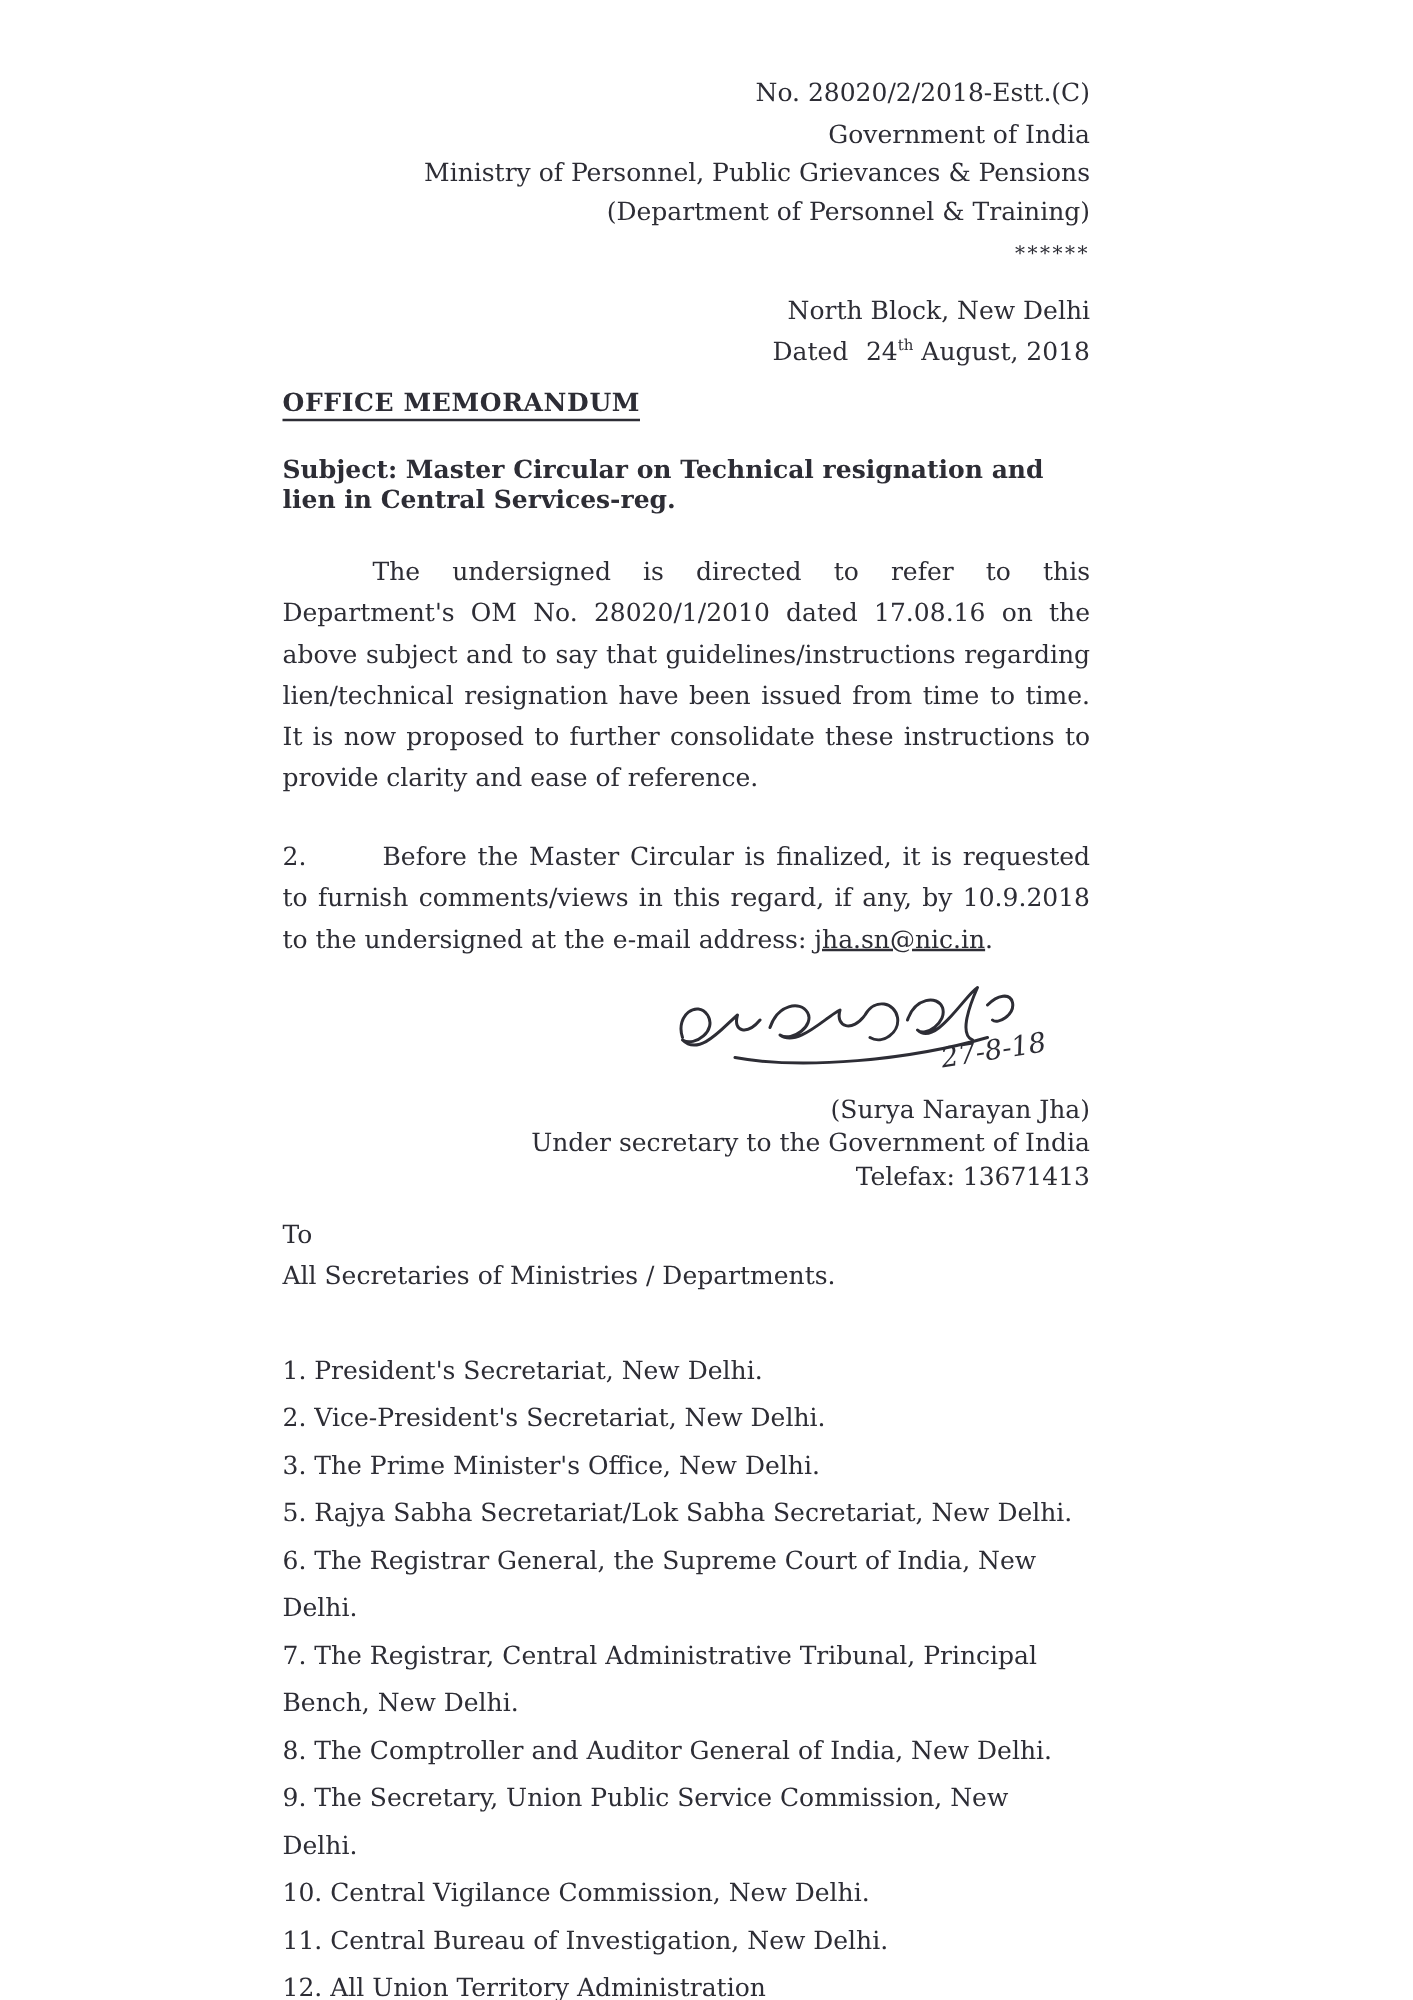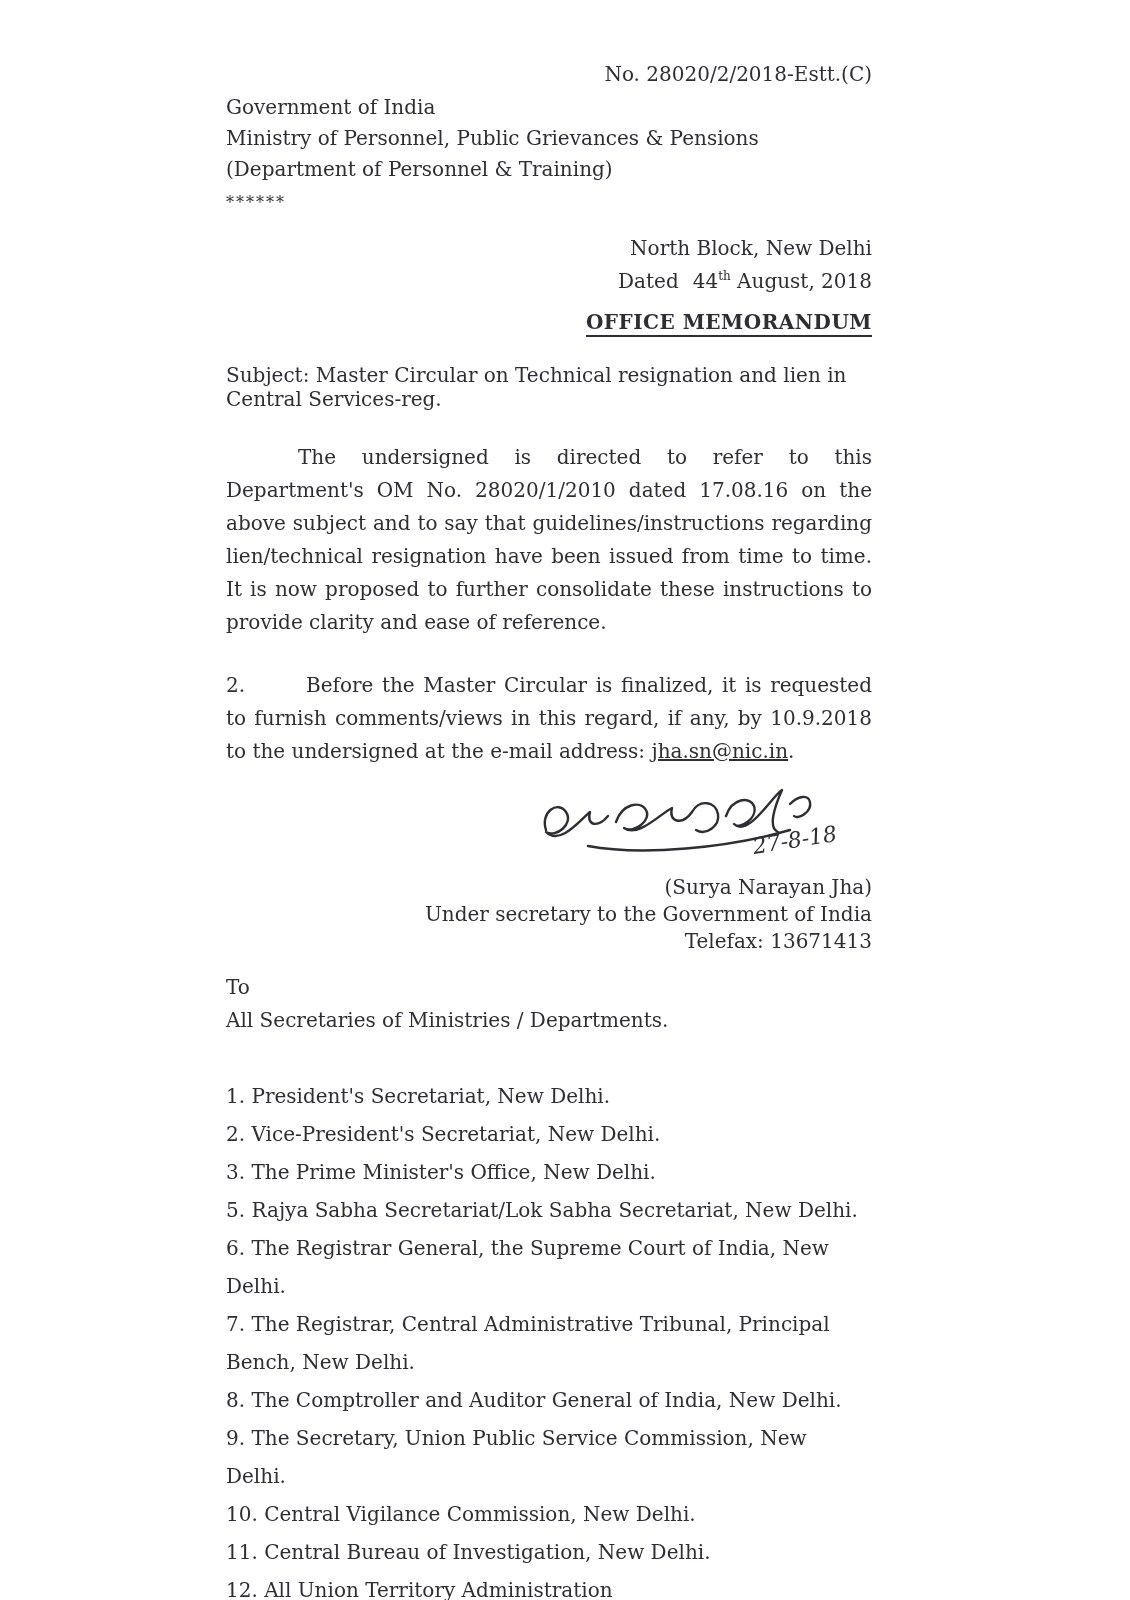--- a/index.html
+++ b/index.html
@@ -10,41 +10,41 @@
   }
   .page {
     width: 898px;
     min-height: 1600px;
     margin: 0 auto;
     background: #ffffff;
     padding: 62px 142px 60px 110px;
     position: relative;
   }
   .right { text-align: right; }
-  .center { text-align: left; }
+  .center { text-align: right; }
   .ref-no {
     font-size: 20px;
     text-align: right;
     margin-bottom: 6px;
   }
   .org-block { line-height: 31px; font-size: 20px; }
   .stars { font-size: 16px; letter-spacing: 2px; margin-top: 2px; }
   .place-date { font-size: 20px; line-height: 33px; margin-top: 14px; }
   .date-line .day { margin-left: 14px; }
   sup.ord { font-size: 12px; vertical-align: super; line-height: 0; }
-  .memo-title-wrap { text-align: right; margin-top: 12px; margin-bottom: 26px; }
+  .memo-title-wrap { text-align: left; margin-top: 12px; margin-bottom: 26px; }
   .memo-title {
     display: inline-block;
     font-size: 20px;
     font-weight: bold;
     letter-spacing: 0.5px;
     border-bottom: 2px solid #2d2d35;
     padding-bottom: 1px;
   }
-  .subject { font-size: 20px; margin-bottom: 30px; }
+  .subject { font-size: 20px; margin-bottom: 30px; font-weight: bold; }
   .para {
     font-size: 20px;
     line-height: 33px;
     text-align: justify;
   }
   .para1 { text-indent: 72px; margin-bottom: 30px; }
   .para2 { margin-bottom: 6px; }
   .para-num { display: inline-block; width: 80px; text-indent: 0; }
   .email {
     text-decoration: underline;
@@ -67,21 +67,21 @@
 
   <div class="org-block center">
     <div>Government of India</div>
     <div>Ministry of Personnel, Public Grievances &amp; Pensions</div>
     <div>(Department of Personnel &amp; Training)</div>
     <div class="stars">******</div>
   </div>
 
   <div class="place-date right">
     <div>North Block, New Delhi</div>
-    <div class="date-line"><span>Dated</span><span class="day">44</span><sup class="ord">th</sup><span> August, 2018</span></div>
+    <div class="date-line"><span>Dated</span><span class="day">24</span><sup class="ord">th</sup><span> August, 2018</span></div>
   </div>
 
   <div class="memo-title-wrap">
     <span class="memo-title">OFFICE MEMORANDUM</span>
   </div>
 
   <div class="subject">Subject: Master Circular on Technical resignation and lien in Central Services-reg.</div>
 
   <p class="para para1">The undersigned is directed to refer to this Department's OM No. 28020/1/2010 dated 17.08.16 on the above subject and to say that guidelines/instructions regarding lien/technical resignation have been issued from time to time. It is now proposed to further consolidate these instructions to provide clarity and ease of reference.</p>
 

